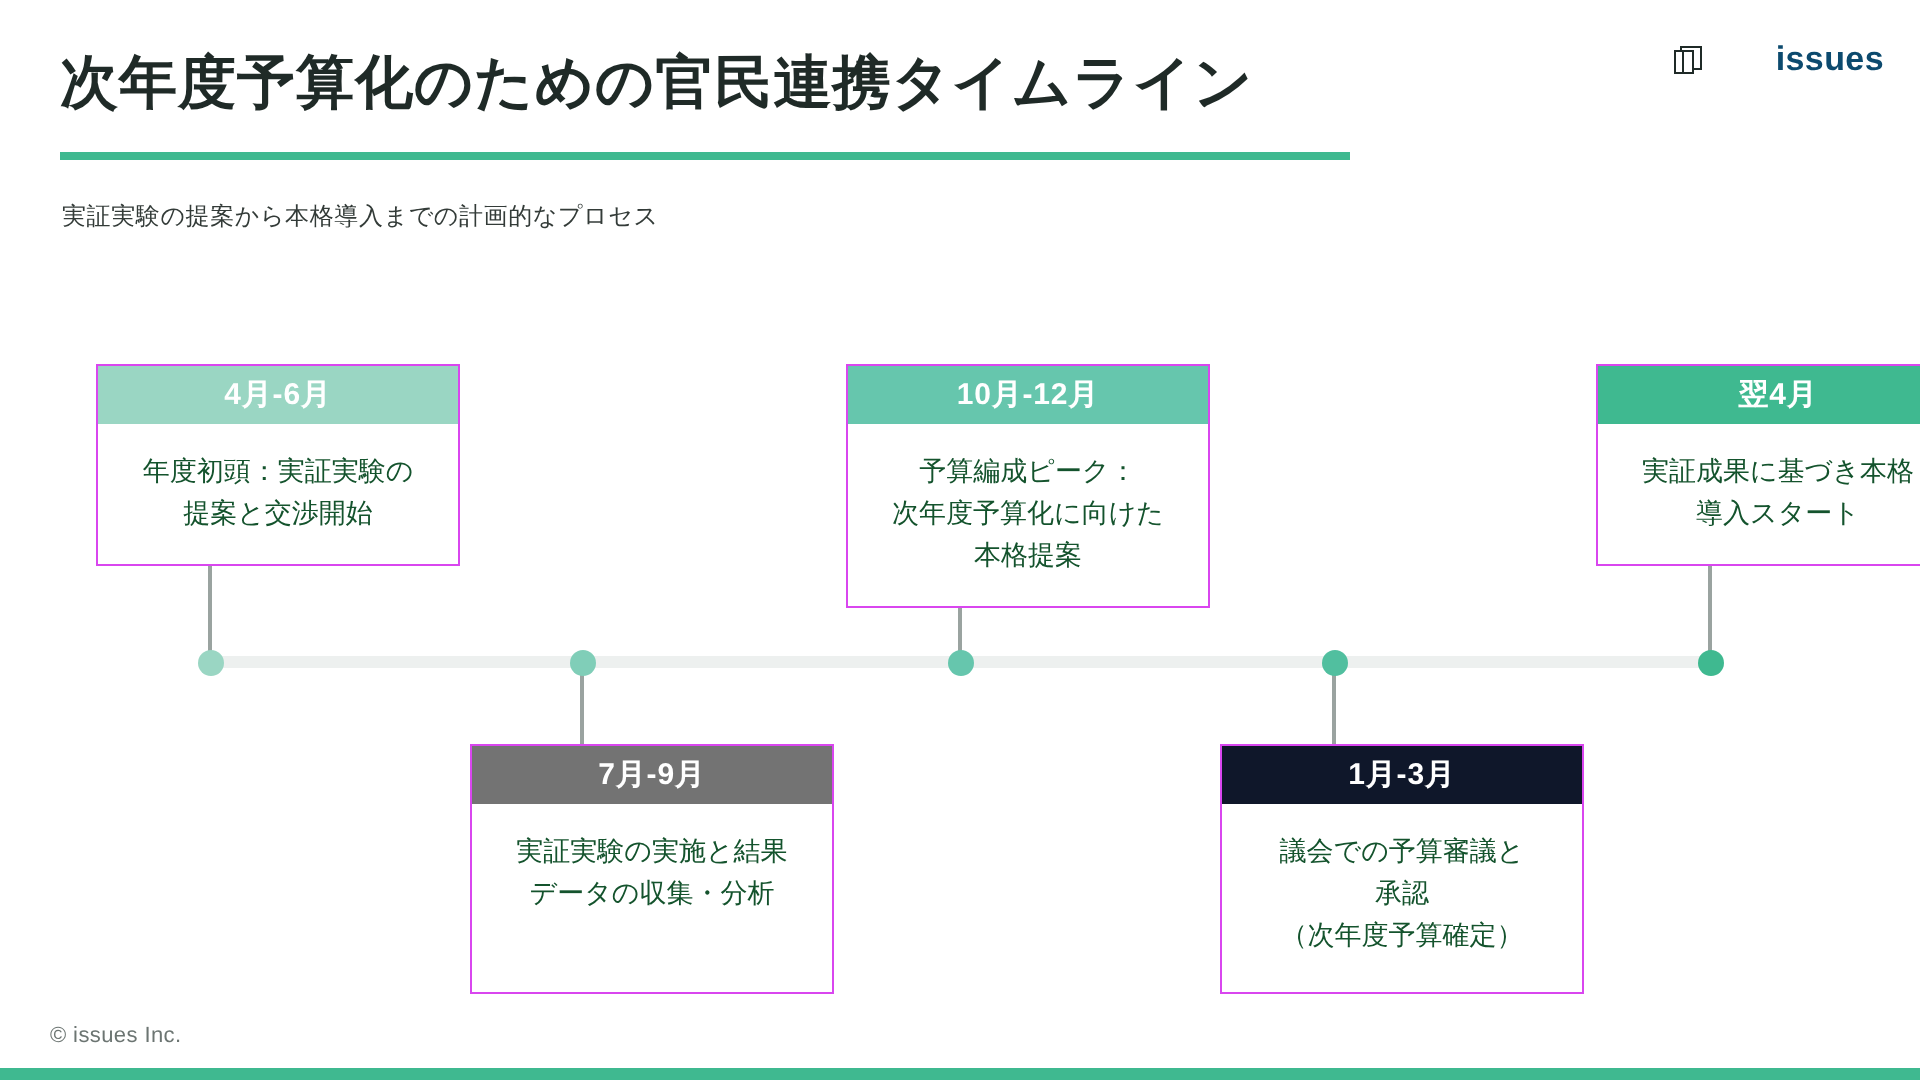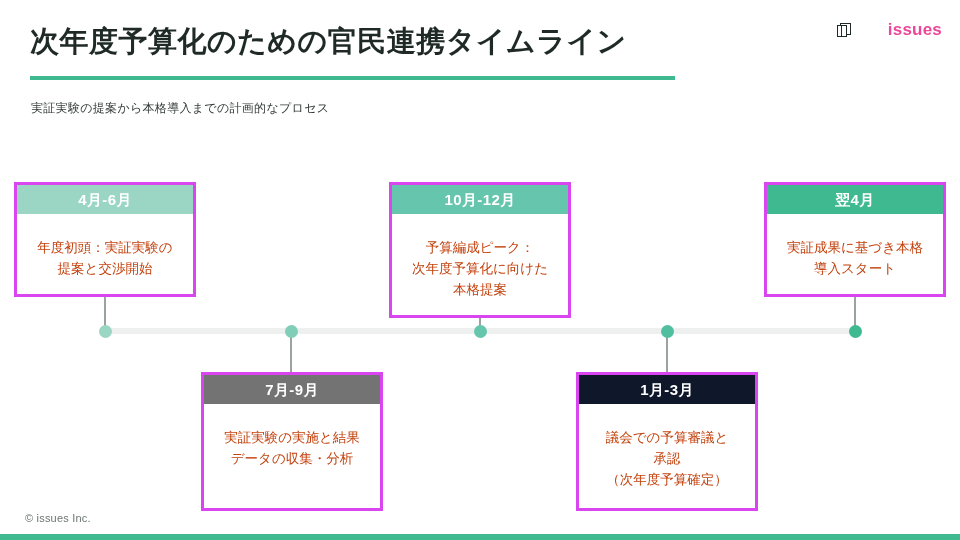--- a/index.html
+++ b/index.html
@@ -89,21 +89,21 @@
     position: absolute;
     left: 3px;
     top: 0;
     bottom: 0;
     width: 1.6px;
     background: #1f2a27;
   }
   #brand-logo .logo-text {
     font-size: 17px;
     font-weight: bold;
-    color: #ec4899;
+    color: #0c4a6e;
     letter-spacing: 0.2px;
     padding-left: 31px;
   }
 
   
   #timeline-axis {
     position: absolute;
     left: 105px;
     top: 328px;
     width: 750px;
@@ -124,39 +124,40 @@
     width: 1.4px;
     background: #9aa3a0;
     z-index: 1;
   }
 
   
   .tl-card {
     position: absolute;
     width: 182px;
     background: #ffffff;
-    border: 3px solid #d946ef;
+    border: 1px solid #d946ef;
     box-sizing: border-box;
     z-index: 2;
+    margin-left: 34px;
   }
   .tl-card .card-header {
     height: 29px;
     line-height: 29px;
     text-align: center;
     color: #ffffff;
     font-size: 15px;
     font-weight: bold;
     letter-spacing: 0.4px;
   }
   .tl-card .card-body {
-    padding: 24px 9px 14px 9px;
+    padding: 14px 9px 14px 9px;
     text-align: center;
     font-size: 13.5px;
     line-height: 1.55;
-    color: #c2410c;
+    color: #14532d;
   }
   .tl-card.card-below .card-body {
     min-height: 66px;
   }
 
   
   #footer-copyright {
     position: absolute;
     left: 25px;
     bottom: 16px;

